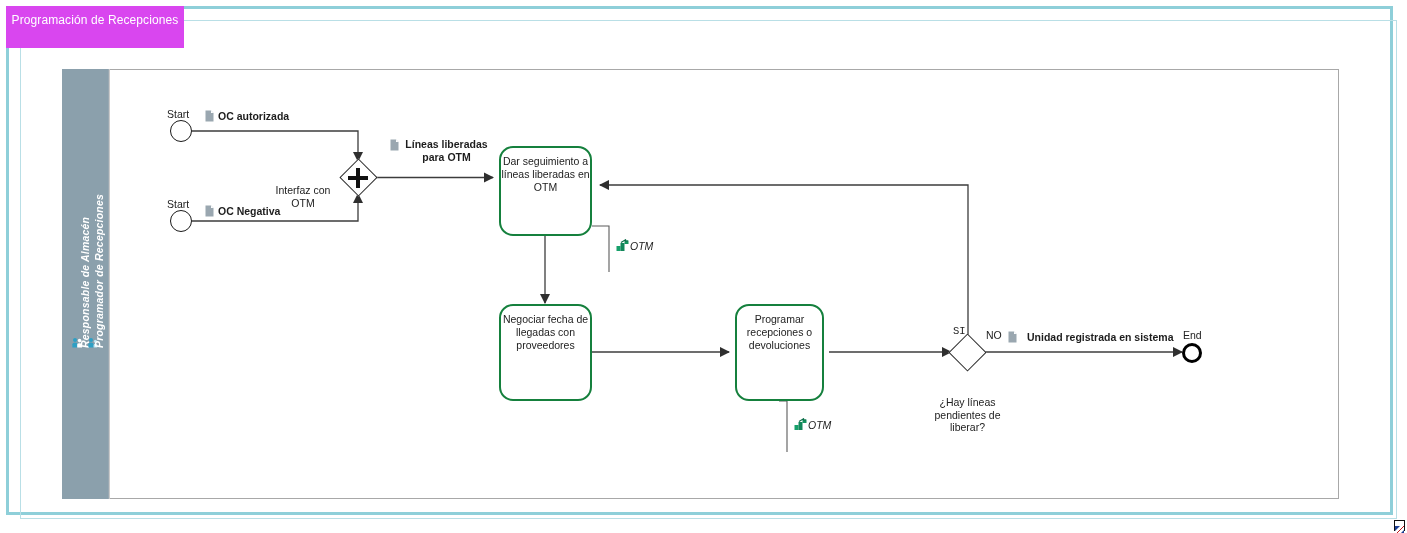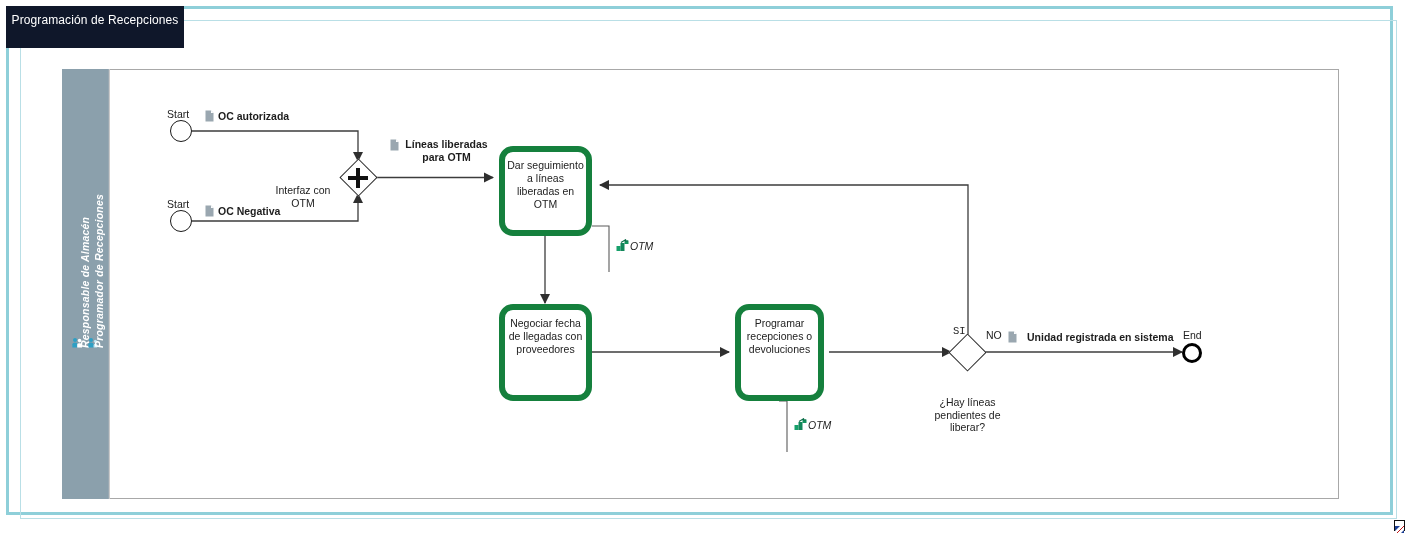--- a/index.html
+++ b/index.html
@@ -40,21 +40,21 @@
     pointer-events: none;
   }
 
   
   .title-tab {
     position: absolute;
     left: 6px;
     top: 6px;
     width: 178px;
     height: 42px;
-    background: #0f172a;
+    background: #d946ef;
     color: #ffffff;
     font-size: 12px;
     line-height: 15px;
     text-align: center;
     padding-top: 7px;
     box-sizing: border-box;
     letter-spacing: 0.1px;
   }
 
   
@@ -117,21 +117,21 @@
     left: 0;
     top: 0;
     width: 1407px;
     height: 533px;
     pointer-events: none;
   }
 
   
   .task {
     position: absolute;
-    border: 6px solid #15803d;
+    border: 2px solid #15803d;
     border-radius: 14px;
     background: #ffffff;
     box-sizing: border-box;
     display: flex;
     align-items: flex-start;
     justify-content: center;
     text-align: center;
     font-size: 10.5px;
     line-height: 13px;
     color: #222222;

